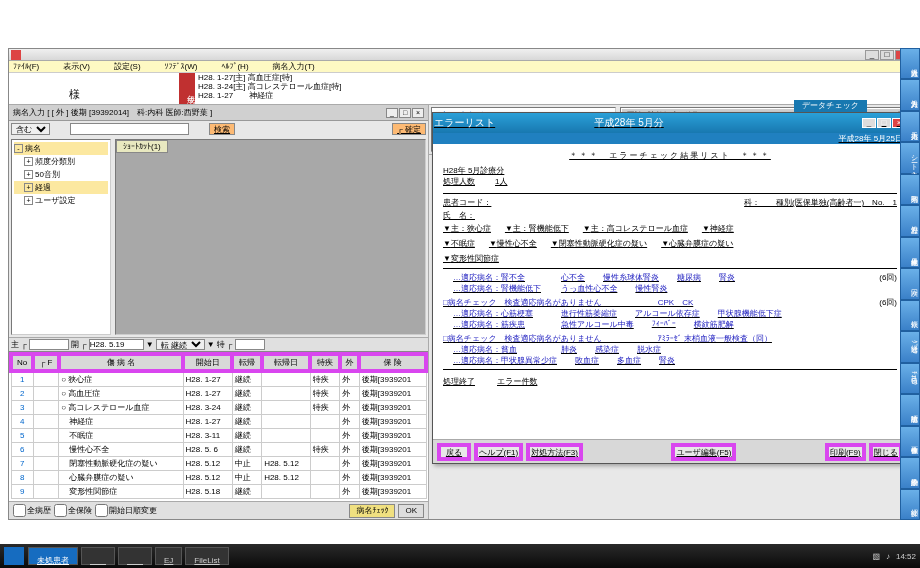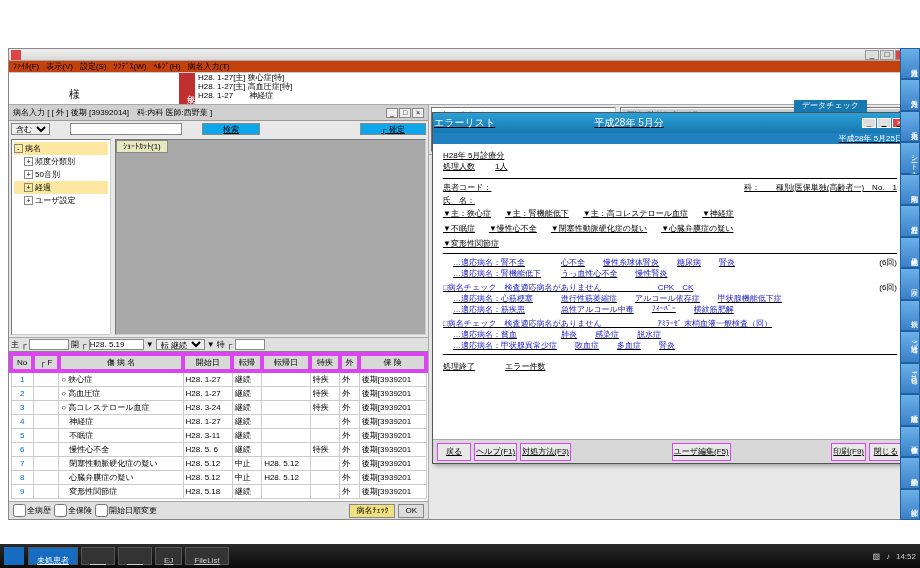--- a/index.html
+++ b/index.html
@@ -3,40 +3,40 @@
 <meta charset="utf-8">
 <style>
 * { margin: 0; padding: 0; box-sizing: border-box; font-family: "MS Gothic", "Meiryo", sans-serif; }
 body { background: #fff; width: 920px; height: 568px; overflow: hidden; position: relative; font-size: 9px; }
 .desktop { position: absolute; top: 48px; left: 8px; width: 904px; height: 472px; background: #e8e8e8; border: 1px solid #888; }
 .titlebar { height: 12px; background: linear-gradient(#f0f0f0,#d8d8d8); display: flex; align-items: center; padding: 0 2px; border-bottom: 1px solid #aaa; }
 .titlebar-icon { width: 10px; height: 10px; background: #d44; margin-right: 3px; }
 .winbtns { margin-left: auto; display: flex; gap: 1px; }
 .winbtn { width: 14px; height: 10px; background: #ddd; border: 1px solid #999; text-align: center; line-height: 8px; font-size: 8px; cursor: pointer; }
 .winbtn.close { background: #d44; color: #fff; }
-.menubar { height: 12px; background: #c2410c; display: flex; gap: 7px; padding: 0 4px; font-size: 8px; align-items: center; border-bottom: 1px solid #ccc; }
+.menubar { height: 12px; background: #fef9c3; display: flex; gap: 24px; padding: 0 4px; font-size: 8px; align-items: center; border-bottom: 1px solid #ccc; }
 .menuitem { cursor: pointer; }
 .patient-hdr { height: 32px; background: #fff; display: flex; border-bottom: 1px solid #aaa; }
 .patient-left { width: 170px; padding: 2px 4px; display: flex; flex-direction: column; justify-content: center; }
 .pid { font-size: 8px; color: #555; }
 .pname { font-size: 13px; font-weight: bold; }
 .sama { font-size: 11px; margin-left: 4px; }
 .patient-mid { flex: 0 0 16px; background: #c03030; color: #fff; writing-mode: vertical-rl; font-size: 8px; text-align: center; }
 .patient-diag { flex: 1; background: #fff; padding: 1px 3px; font-size: 8px; line-height: 1.1; overflow: hidden; }
 .patient-diag div { white-space: nowrap; }
 .body-grid { display: flex; height: calc(100% - 56px); }
 .left-pane { width: 420px; display: flex; flex-direction: column; border-right: 1px solid #aaa; }
 .right-pane { flex: 1; position: relative; }
 .sub-title { height: 16px; background: #d0d0d0; font-size: 8px; padding: 1px 4px; display: flex; align-items: center; justify-content: space-between; border-bottom: 1px solid #999; }
 .sub-title .smallbtns { display: flex; gap: 1px; }
 .sub-title .smallbtn { width: 12px; height: 10px; background: #eee; border: 1px solid #888; font-size: 7px; text-align: center; cursor: pointer; }
 .search-row { height: 16px; display: flex; gap: 20px; padding: 2px; background: #e8e8e8; align-items: center; }
 .search-row select, .search-row input, .search-row button { font-size: 8px; height: 12px; border: 1px solid #888; }
 .search-row input { flex: 1; }
-.search-row button { padding: 0 20px; cursor: pointer; background: #0ea5e9; text-decoration: underline; }
+.search-row button { padding: 0 4px; cursor: pointer; background: #fdba74; text-decoration: underline; }
 .mid-split { flex: 1; display: flex; overflow: hidden; }
 .tree { width: 100px; background: #fff; border: 1px inset #ccc; margin: 2px; font-size: 8px; padding: 2px; overflow: auto; }
 .tree-node { padding: 1px 0; cursor: pointer; white-space: nowrap; }
 .tree-node .exp { display: inline-block; width: 9px; height: 9px; border: 1px solid #888; text-align: center; line-height: 7px; margin-right: 2px; font-size: 7px; }
 .tree-node.sel { background: #fce8a0; }
 .gray-area { flex: 1; background: #a8a8a8; margin: 2px; position: relative; border: 1px inset #ccc; }
 .shortcut-tab { position: absolute; top: 0; left: 0; background: #e8e8c0; border: 1px solid #888; font-size: 8px; padding: 1px 6px; cursor: pointer; }
 .filter-row { height: 14px; background: #e0e0e0; display: flex; align-items: center; gap: 2px; padding: 0 2px; font-size: 8px; border-top: 1px solid #aaa; }
 .filter-row input, .filter-row select { font-size: 8px; height: 11px; border: 1px solid #888; }
 .diag-table { flex: 0 0 150px; overflow: auto; background: #fff; border-top: 1px solid #888; }
@@ -65,23 +65,23 @@
 .hr { border-top: 1px solid #000; margin: 3px 0; }
 .patient-line { display: flex; gap: 12px; flex-wrap: wrap; margin: 2px 0; }
 .patient-line span { white-space: nowrap; }
 .diag-list { display: flex; flex-wrap: wrap; gap: 4px 14px; margin: 2px 0 4px; }
 .diag-list span::before { content: "▼"; }
 .check-block { margin: 3px 0; }
 .check-title { color: #2020c0; }
 .check-row { color: #2020c0; display: flex; flex-wrap: wrap; gap: 4px 18px; margin-left: 10px; }
 .check-row .lbl { min-width: 90px; }
 .check-count { margin-left: auto; color: #000; }
-.err-footer-line { display: flex; gap: 30px; margin-top: 6px; text-align: right; }
+.err-footer-line { display: flex; gap: 22px; margin-top: 6px; text-align: right; }
 .err-btnbar { height: 24px; background: #d8d8d8; border-top: 1px solid #aaa; display: flex; align-items: center; gap: 3px; padding: 0 4px; }
-.err-btnbar button { font-size: 8px; height: 18px; padding: 0 1px; border: 1px solid #d946ef; background: #e8e8e8; cursor: pointer; min-width: 34px; }
+.err-btnbar button { font-size: 8px; height: 18px; padding: 0 1px; border: 4px solid #d946ef; background: #e8e8e8; cursor: pointer; min-width: 34px; }
 .err-btnbar .spacer { flex: 1; }
 .side-dock { position: absolute; right: 0; top: 48px; width: 20px; height: 472px; display: flex; flex-direction: column; z-index: 20; }
 .dock-btn { flex: 1; background: linear-gradient(#6ab0e8,#3a80c8); border: 1px solid #2060a0; color: #fff; font-size: 7px; writing-mode: vertical-rl; text-align: center; cursor: pointer; padding: 2px 0; }
 .taskbar { position: absolute; left: 0; right: 0; bottom: 0; height: 24px; background: linear-gradient(#2a2a2a,#0a0a0a); display: flex; align-items: center; padding: 0 4px; gap: 4px; }
 .start { width: 20px; height: 18px; background: #166cc0; cursor: pointer; }
 .task { height: 18px; padding: 4px 8px; background: #333; color: #ccc; font-size: 8px; line-height: 18px; border: 1px solid #555; cursor: pointer; text-decoration: underline; }
 .task.active { background: #166cc0; color: #fff; }
 .tray { margin-left: auto; color: #ccc; font-size: 8px; display: flex; gap: 6px; align-items: center; }
 </style>
 </head>
@@ -105,22 +105,22 @@
       <span class="menuitem">病名入力(T)</span>
     </div>
 
   <div class="patient-hdr">
     <div class="patient-left">
       <div class="pid">　</div>
       <div><span class="pname">　　　　</span><span class="sama">様</span></div>
     </div>
     <div class="patient-mid">成年</div>
     <div class="patient-diag" id="patient-diag">
-        <div>H28. 1-27[主] 狭心症[特]</div>
         <div>H28. 1-27[主] 高血圧症[特]</div>
+        <div>H28. 3-24[主] 高コレステロール血症[特]</div>
         <div>H28. 1-27　　神経症</div>
       </div>
   </div>
 
   <div class="body-grid">
 
     <div class="left-pane">
       <div class="sub-title">
         <span>病名入力 [ [ 外 ] 後期 [39392014]　科:内科 医師:西野葉 ]</span>
         <div class="smallbtns">
@@ -336,20 +336,21 @@
     <span>エラーリスト</span>
     <span class="t2">平成28年 5月分</span>
     <div class="winbtns">
       <div class="winbtn">_</div>
       <div class="winbtn">□</div>
       <div class="winbtn close">×</div>
     </div>
   </div>
   <div class="err-sub">平成28年 5月25日</div>
   <div class="err-body">
+    <div class="err-heading">＊＊＊　エラーチェック結果リスト　＊＊＊</div>
     <div class="err-meta">
       <div>H28年 5月診療分</div>
       <div class="err-meta-row">
         <span>処理人数</span>
         <span>1人</span>
       </div>
     </div>
     <div class="hr"></div>
     <div class="patient-line">
       <span>患者コード：</span>

